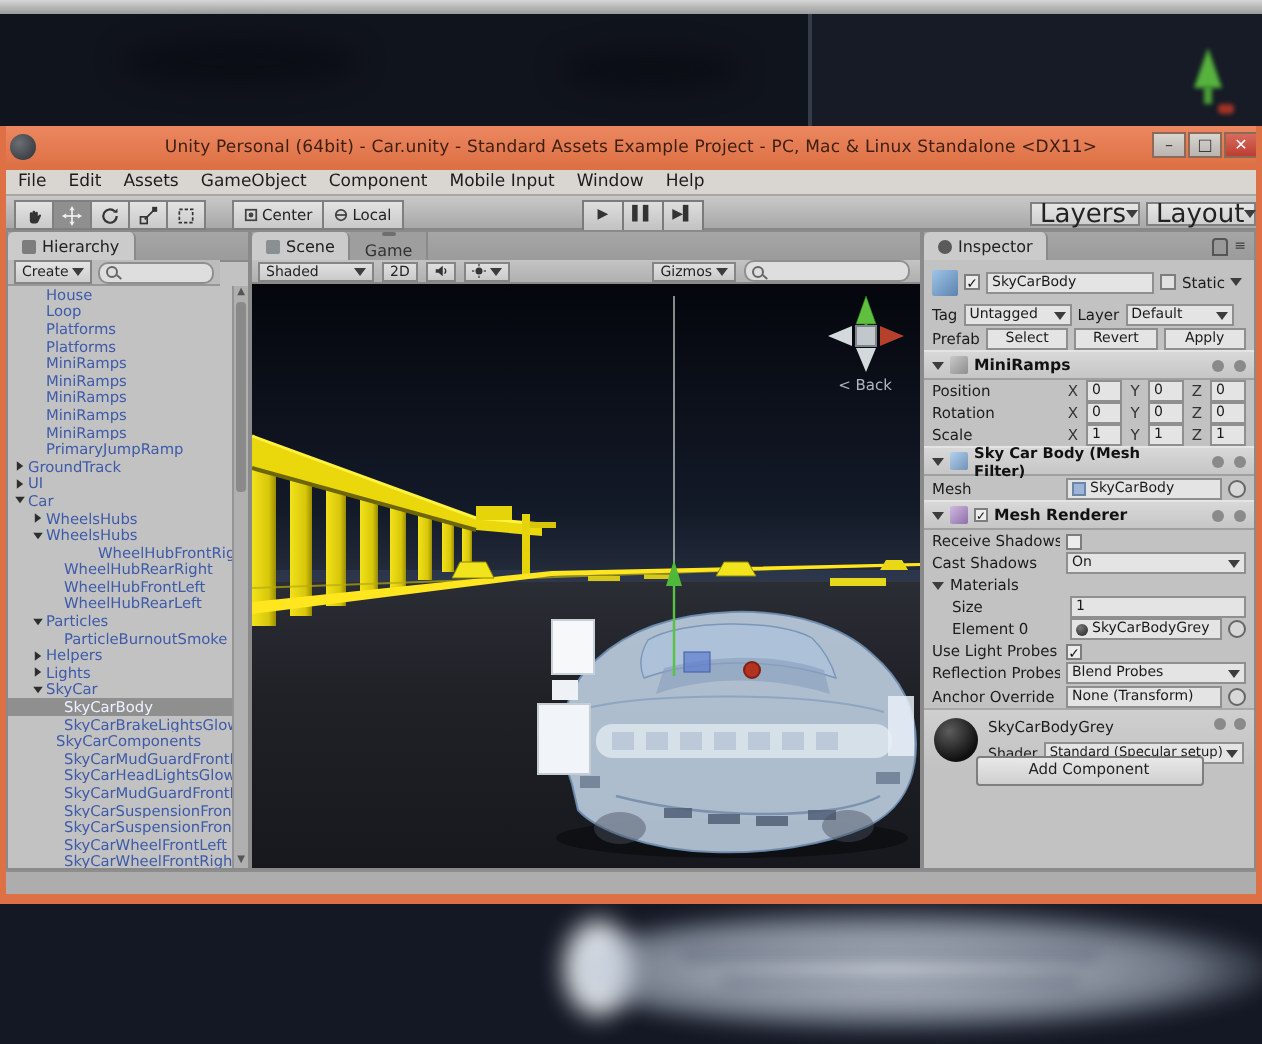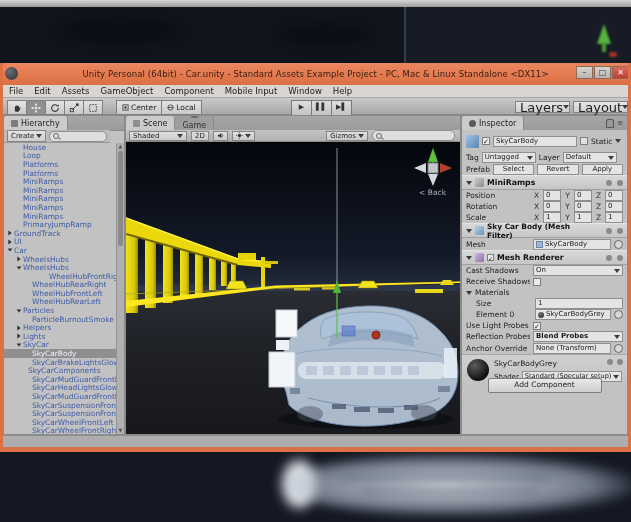--- a/index.html
+++ b/index.html
@@ -659,29 +659,29 @@
         <div class="comp-h">
           <span class="tri-down"></span>
           <span class="ci" style="background:linear-gradient(135deg,#d2b8e0,#8d6fa8);"></span>
           <span class="cb" style="width:7px;height:7px;font-size:6px;line-height:7px;">✓</span>
           <span>Mesh Renderer</span>
           <span style="flex:1;"></span>
           <span class="mini-dot"></span>
           <span class="mini-dot"></span>
         </div>
         <div class="insp-row">
+          <span class="lbl">Receive Shadows</span>
+          <span class="cb"></span>
+        </div>
+        <div class="insp-row">
           <span class="lbl">Cast Shadows</span>
           <span class="fld dd2" style="flex:1;">
             <span>On</span>
               <span class="tri-down"></span>
           </span>
-        </div>
-        <div class="insp-row">
-          <span class="lbl">Receive Shadows</span>
-          <span class="cb"></span>
         </div>
         <div class="insp-row">
           <span class="tri-down"></span>
           <span>Materials</span>
         </div>
         <div class="insp-row" style="padding-left:14px;">
           <span class="lbl" style="width:56px;">Size</span>
           <span class="fld" style="flex:1;">1</span>
         </div>
         <div class="insp-row" style="padding-left:14px;">
@@ -691,21 +691,21 @@
             <span>SkyCarBodyGrey</span>
           </span>
           <span class="picker"></span>
         </div>
         <div class="insp-row">
           <span class="lbl">Use Light Probes</span>
           <span class="cb">✓</span>
         </div>
         <div class="insp-row">
           <span class="lbl">Reflection Probes</span>
-          <span class="fld dd2" style="flex:1;font-weight:bold;">
+          <span class="fld dd2" style="flex:1;">
             <span>Blend Probes</span>
               <span class="tri-down"></span>
           </span>
         </div>
         <div class="insp-row" style="height:12px;">
           <span class="lbl">Anchor Override</span>
           <span class="fld" style="flex:1;">None (Transform)</span>
           <span class="picker"></span>
         </div>
 

